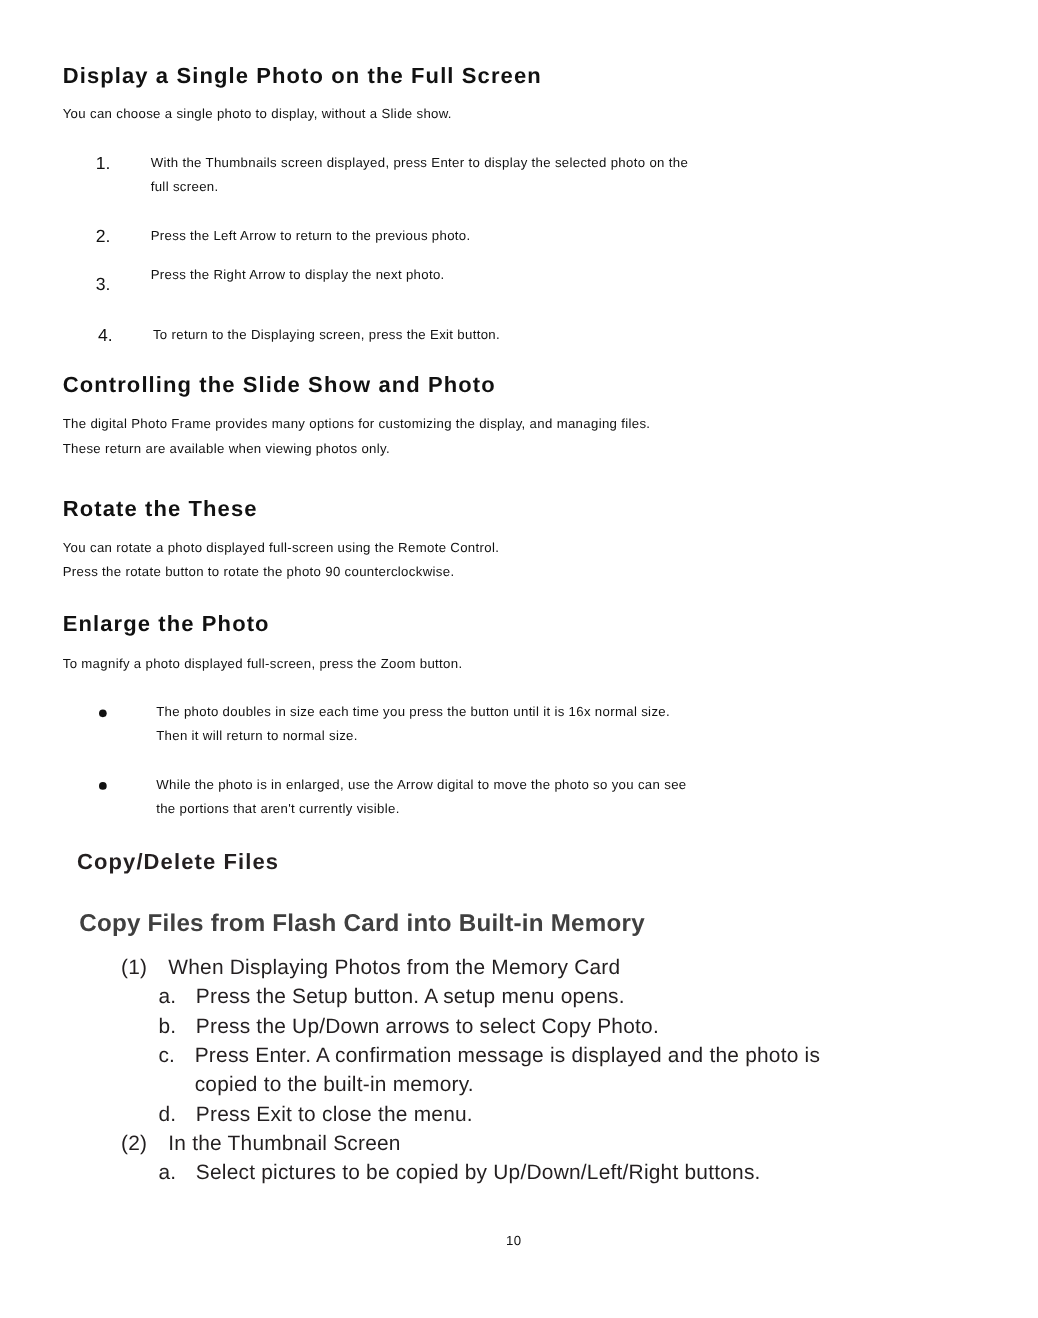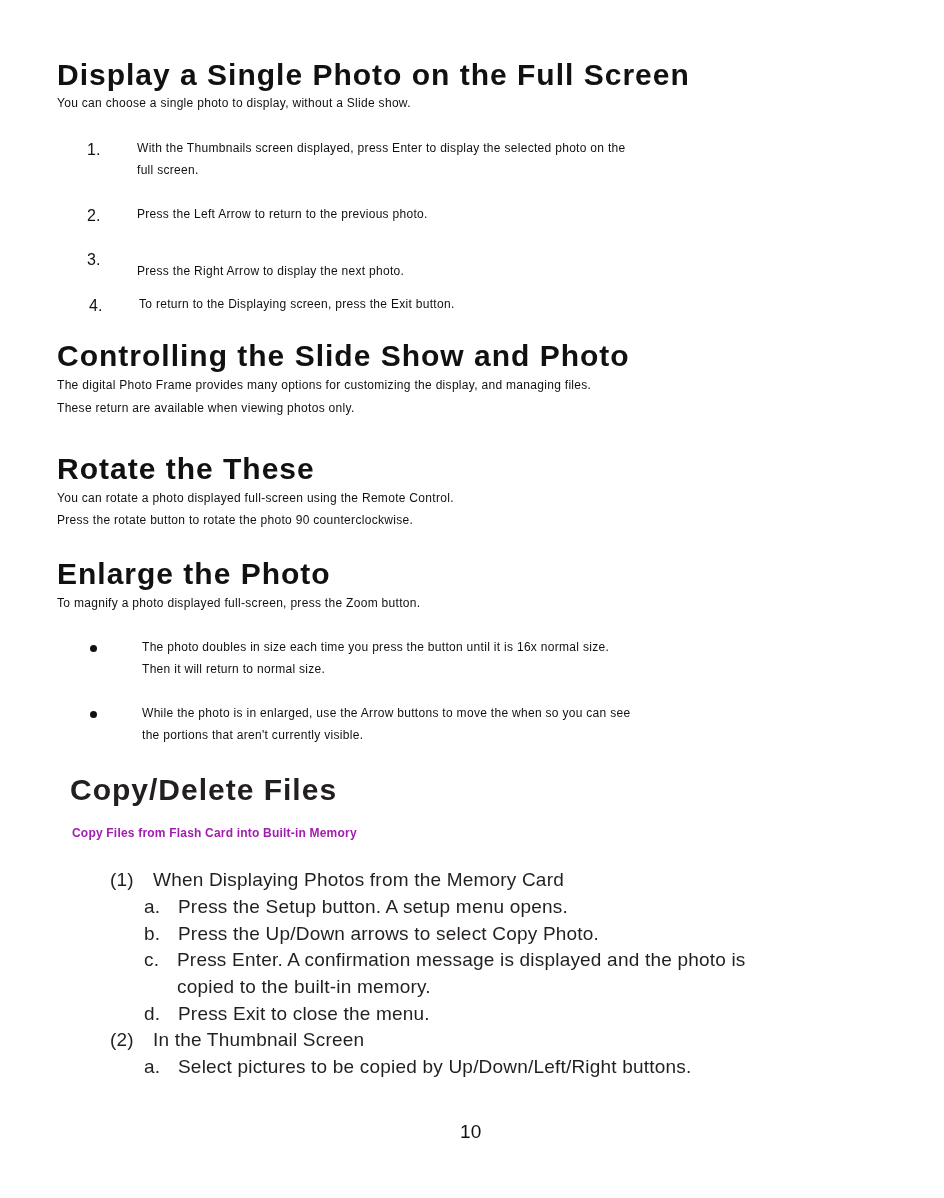--- a/index.html
+++ b/index.html
@@ -1,60 +1,60 @@
 <!DOCTYPE html>
 <html><head>
 <meta charset="utf-8">
 <style>
   html, body { margin:0; padding:0; background:#ffffff; }
   body { width:944px; height:1198px; position:relative; overflow:hidden; color:#111111; font-family:"Liberation Sans", sans-serif; }
   .abs { position:absolute; white-space:nowrap; }
-  .h1 { font-family:"Liberation Sans", sans-serif; font-weight:bold; font-size:30px; letter-spacing:1px; color:#111111; }
+  .h1 { font-family:"Liberation Sans", sans-serif; font-weight:bold; font-size:20px; letter-spacing:1px; color:#111111; }
   .p { font-size:12px; letter-spacing:0.3px; }
   .p2 { font-size:19px; letter-spacing:0.2px; color:#231f20; }
-  .sub { font-weight:bold; font-size:12px; letter-spacing:0.2px; color:#a21caf; }
+  .sub { font-weight:bold; font-size:22px; letter-spacing:0.2px; color:#404040; }
   .num { font-size:16px; }
   .bullet { width:7px; height:7px; border-radius:50%; background:#111; position:absolute; }
 </style>
 </head>
 <body>
 
 <div class="abs h1" style="left:57px;top:58px;">Display a Single Photo on the Full Screen</div>
 <div class="abs p" style="left:57px;top:96px;">You can choose a single photo to display, without a Slide show.</div>
 
 <div class="abs num" style="left:87px;top:141px;">1.</div>
 <div class="abs p" style="left:137px;top:141px;">With the Thumbnails screen displayed, press Enter to display the selected photo on the</div>
 <div class="abs p" style="left:137px;top:163px;">full screen.</div>
 
 <div class="abs num" style="left:87px;top:207px;">2.</div>
 <div class="abs p" style="left:137px;top:207px;">Press the Left Arrow to return to the previous photo.</div>
 
 <div class="abs num" style="left:87px;top:251px;">3.</div>
-<div class="abs p" style="left:137px;top:264px;text-align:right;">Press the Right Arrow to display the next photo.</div>
+<div class="abs p" style="left:137px;top:243px;text-align:right;">Press the Right Arrow to display the next photo.</div>
 
 <div class="abs num" style="left:89px;top:297px;">4.</div>
 <div class="abs p" style="left:139px;top:297px;">To return to the Displaying screen, press the Exit button.</div>
 
 <div class="abs h1" style="left:57px;top:339px;">Controlling the Slide Show and Photo</div>
 <div class="abs p" style="left:57px;top:378px;">The digital Photo Frame provides many options for customizing the display, and managing files.</div>
 <div class="abs p" style="left:57px;top:401px;">These return are available when viewing photos only.</div>
 
 <div class="abs h1" style="left:57px;top:452px;">Rotate the These</div>
 <div class="abs p" style="left:57px;top:491px;">You can rotate a photo displayed full-screen using the Remote Control.</div>
 <div class="abs p" style="left:57px;top:513px;">Press the rotate button to rotate the photo 90 counterclockwise.</div>
 
 <div class="abs h1" style="left:57px;top:557px;">Enlarge the Photo</div>
 <div class="abs p" style="left:57px;top:596px;">To magnify a photo displayed full-screen, press the Zoom button.</div>
 
 <span class="bullet" style="left:90px;top:645px;"></span>
 <div class="abs p" style="left:142px;top:640px;">The photo doubles in size each time you press the button until it is 16x normal size.</div>
 <div class="abs p" style="left:142px;top:662px;">Then it will return to normal size.</div>
 
 <span class="bullet" style="left:90px;top:711px;"></span>
-<div class="abs p" style="left:142px;top:706px;">While the photo is in enlarged, use the Arrow buttons to move the when so you can see</div>
+<div class="abs p" style="left:142px;top:706px;">While the photo is in enlarged, use the Arrow digital to move the photo so you can see</div>
 <div class="abs p" style="left:142px;top:728px;">the portions that aren't currently visible.</div>
 
 <div class="abs h1" style="left:70px;top:773px;color:#231f20;">Copy/Delete Files</div>
 <div class="abs sub" style="left:72px;top:826px;">Copy Files from Flash Card into Built-in Memory</div>
 
 <div class="abs p2" style="left:110px;top:869px;">(1)</div>
 <div class="abs p2" style="left:153px;top:869px;">When Displaying Photos from the Memory Card</div>
 
 <div class="abs p2" style="left:144px;top:896px;">a.</div>
 <div class="abs p2" style="left:178px;top:896px;">Press the Setup button. A setup menu opens.</div>
@@ -68,13 +68,13 @@
 
 <div class="abs p2" style="left:144px;top:1003px;">d.</div>
 <div class="abs p2" style="left:178px;top:1003px;">Press Exit to close the menu.</div>
 
 <div class="abs p2" style="left:110px;top:1029px;">(2)</div>
 <div class="abs p2" style="left:153px;top:1029px;">In the Thumbnail Screen</div>
 
 <div class="abs p2" style="left:144px;top:1056px;">a.</div>
 <div class="abs p2" style="left:178px;top:1056px;">Select pictures to be copied by Up/Down/Left/Right buttons.</div>
 
-<div class="abs p" style="left:460px;top:1121px;font-size:19px;">10</div>
+<div class="abs p" style="left:460px;top:1121px;font-size:12px;">10</div>
 
 </body></html>

